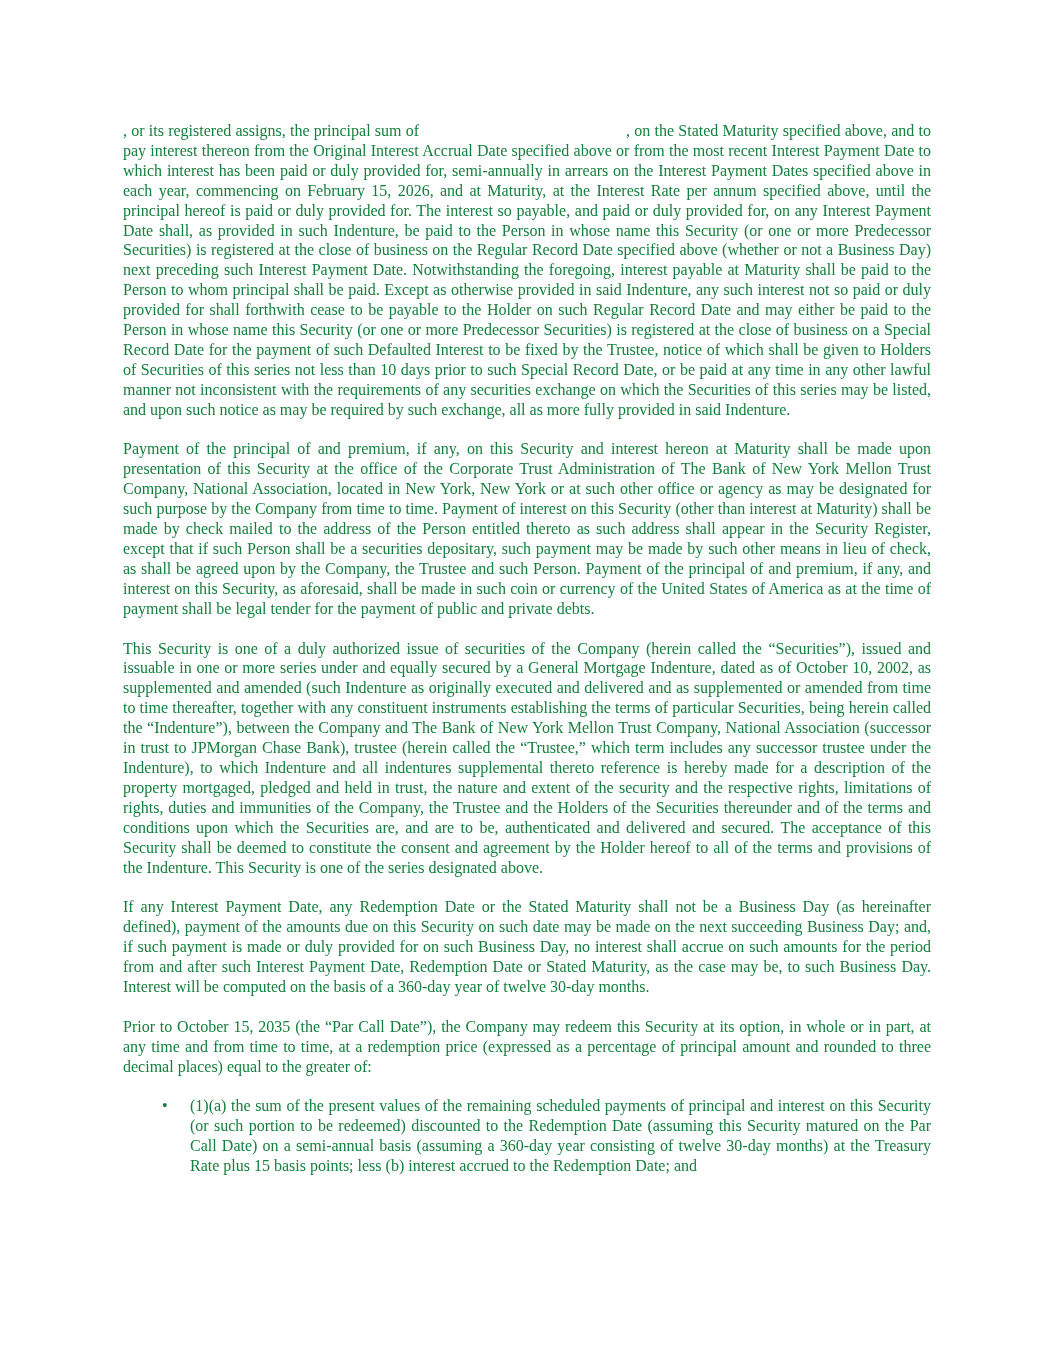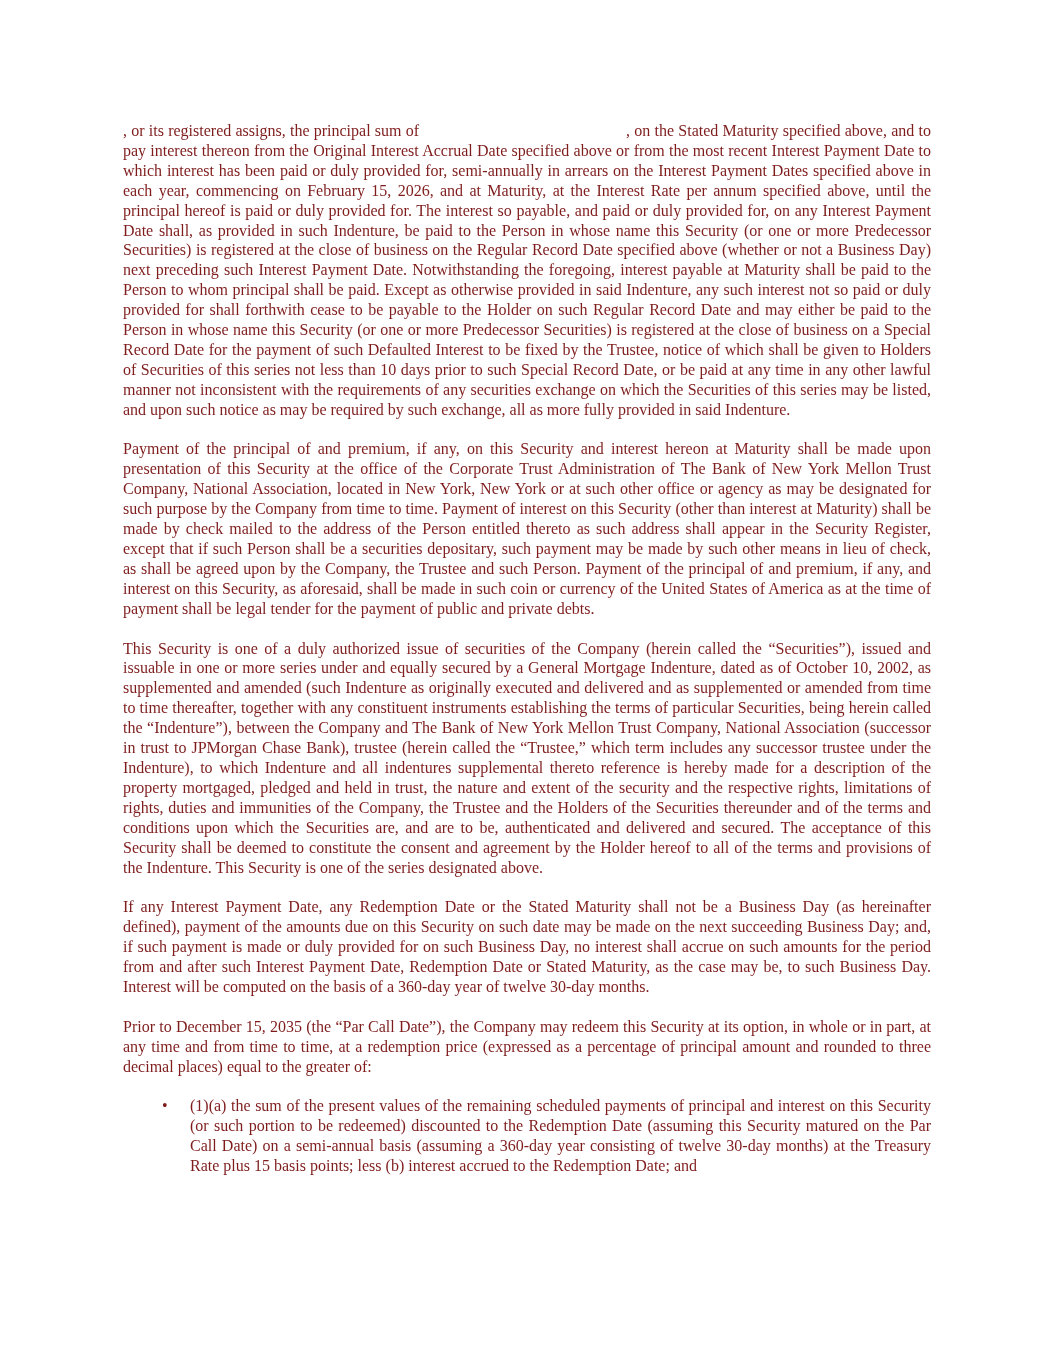--- a/index.html
+++ b/index.html
@@ -10,21 +10,21 @@
   .page {
     position: relative;
     box-sizing: border-box;
     width: 1055px;
     height: 1365px;
     background: #ffffff;
     padding: 121px 124px 0 123px;
     font-family: "Liberation Serif", "DejaVu Serif", serif;
     font-size: 16px;
     line-height: 19.9px;
-    color: #7f1d1d;
+    color: #15803d;
     text-align: justify;
     overflow: hidden;
   }
   .page p {
     margin: 0 0 19.9px 0;
     padding: 0;
   }
   .blank-space {
     display: inline-block;
     width: 207px;
@@ -51,20 +51,20 @@
 <div class="page">
 
   <p><span>, or its registered assigns, the principal sum of</span><span class="blank-space"></span><span>, on the Stated Maturity specified above, and to pay interest thereon from the Original Interest Accrual Date specified above or from the most recent Interest Payment Date to which interest has been paid or duly provided for, semi-annually in arrears on the Interest Payment Dates specified above in each year, commencing on February 15, 2026, and at Maturity, at the Interest Rate per annum specified above, until the principal hereof is paid or duly provided for.  The interest so payable, and paid or duly provided for, on any Interest Payment Date shall, as provided in such Indenture, be paid to the Person in whose name this Security (or one or more Predecessor Securities) is registered at the close of business on the Regular Record Date specified above (whether or not a Business Day) next preceding such Interest Payment Date.  Notwithstanding the foregoing, interest payable at Maturity shall be paid to the Person to whom principal shall be paid.  Except as otherwise provided in said Indenture, any such interest not so paid or duly provided for shall forthwith cease to be payable to the Holder on such Regular Record Date and may either be paid to the Person in whose name this Security (or one or more Predecessor Securities) is registered at the close of business on a Special Record Date for the payment of such Defaulted Interest to be fixed by the Trustee, notice of which shall be given to Holders of Securities of this series not less than 10 days prior to such Special Record Date, or be paid at any time in any other lawful manner not inconsistent with the requirements of any securities exchange on which the Securities of this series may be listed, and upon such notice as may be required by such exchange, all as more fully provided in said Indenture.</span></p>
 
   <p>Payment of the principal of and premium, if any, on this Security and interest hereon at Maturity shall be made upon presentation of this Security at the office of the Corporate Trust Administration of The Bank of New York Mellon Trust Company, National Association, located in New York, New York or at such other office or agency as may be designated for such purpose by the Company from time to time.  Payment of interest on this Security (other than interest at Maturity) shall be made by check mailed to the address of the Person entitled thereto as such address shall appear in the Security Register, except that if such Person shall be a securities depositary, such payment may be made by such other means in lieu of check, as shall be agreed upon by the Company, the Trustee and such Person. Payment of the principal of and premium, if any, and interest on this Security, as aforesaid, shall be made in such coin or currency of the United States of America as at the time of payment shall be legal tender for the payment of public and private debts.</p>
 
   <p>This Security is one of a duly authorized issue of securities of the Company (herein called the “Securities”), issued and issuable in one or more series under and equally secured by a General Mortgage Indenture, dated as of October 10, 2002, as supplemented and amended (such Indenture as originally executed and delivered and as supplemented or amended from time to time thereafter, together with any constituent instruments establishing the terms of particular Securities, being herein called the “Indenture”), between the Company and The Bank of New York Mellon Trust Company, National Association (successor in trust to JPMorgan Chase Bank), trustee (herein called the “Trustee,” which term includes any successor trustee under the Indenture), to which Indenture and all indentures supplemental thereto reference is hereby made for a description of the property mortgaged, pledged and held in trust, the nature and extent of the security and the respective rights, limitations of rights, duties and immunities of the Company, the Trustee and the Holders of the Securities thereunder and of the terms and conditions upon which the Securities are, and are to be, authenticated and delivered and secured.  The acceptance of this Security shall be deemed to constitute the consent and agreement by the Holder hereof to all of the terms and provisions of the Indenture.  This Security is one of the series designated above.</p>
 
   <p>If any Interest Payment Date, any Redemption Date or the Stated Maturity shall not be a Business Day (as hereinafter defined), payment of the amounts due on this Security on such date may be made on the next succeeding Business Day; and, if such payment is made or duly provided for on such Business Day, no interest shall accrue on such amounts for the period from and after such Interest Payment Date, Redemption Date or Stated Maturity, as the case may be, to such Business Day.  Interest will be computed on the basis of a 360-day year of twelve 30-day months.</p>
 
-  <p>Prior to December 15, 2035 (the “Par Call Date”), the Company may redeem this Security at its option, in whole or in part, at any time and from time to time, at a redemption price (expressed as a percentage of principal amount and rounded to three decimal places) equal to the greater of:</p>
+  <p>Prior to October 15, 2035 (the “Par Call Date”), the Company may redeem this Security at its option, in whole or in part, at any time and from time to time, at a redemption price (expressed as a percentage of principal amount and rounded to three decimal places) equal to the greater of:</p>
 
   <div class="bullet-item">
     <span class="bullet-marker">•</span>
     <span class="bullet-text">(1)(a) the sum of the present values of the remaining scheduled payments of principal and interest on this Security (or such portion to be redeemed) discounted to the Redemption Date (assuming this Security matured on the Par Call Date) on a semi-annual basis (assuming a 360-day year consisting of twelve 30-day months) at the Treasury Rate plus 15 basis points; less (b) interest accrued to the Redemption Date; and</span>
   </div>
 
 </div>
 
 </body></html>

